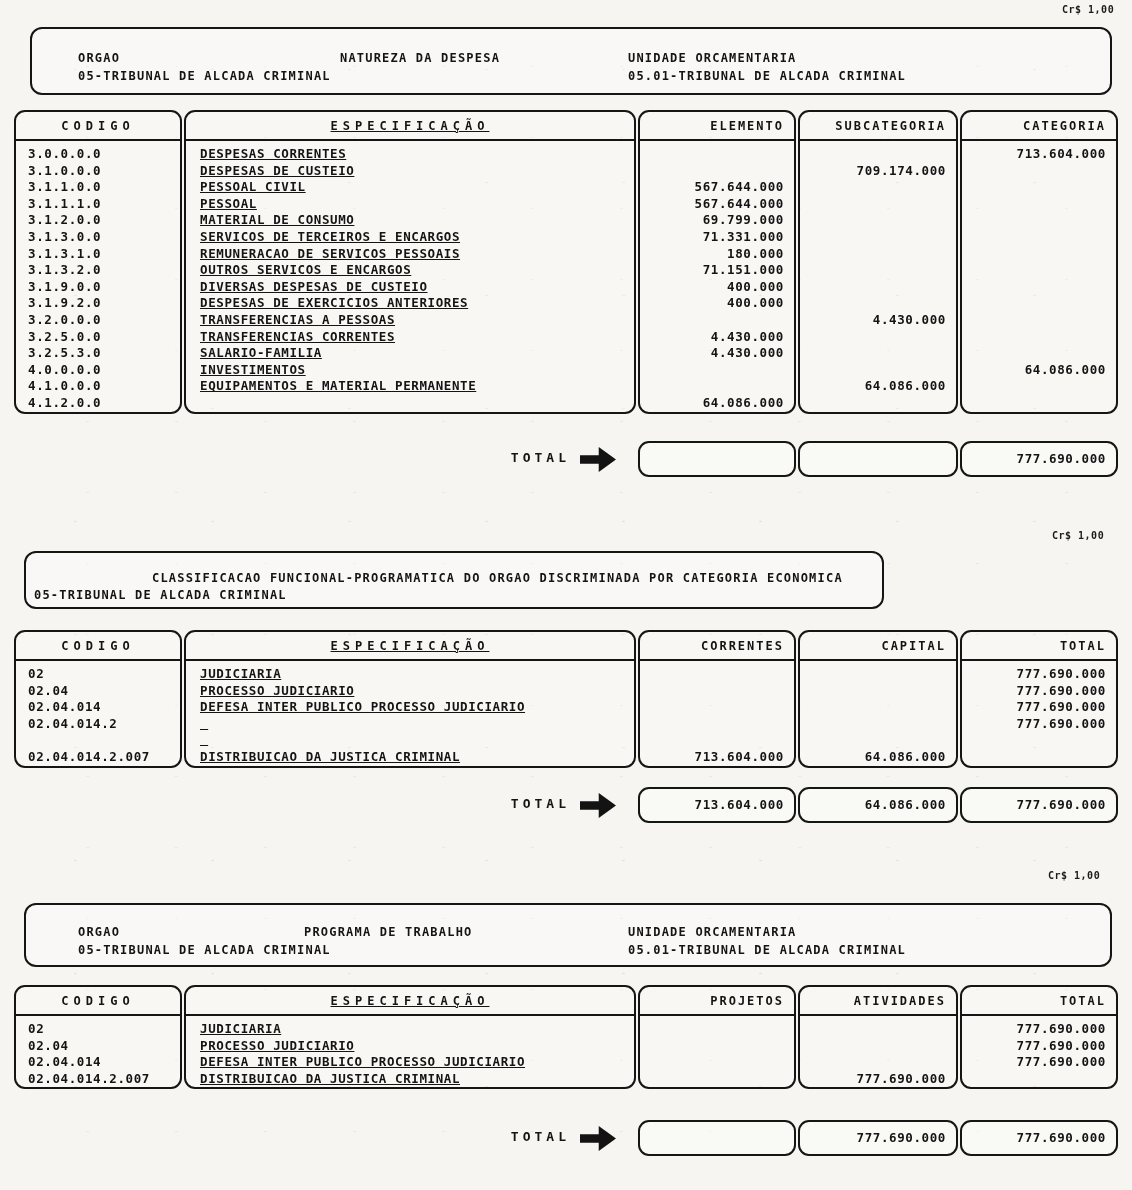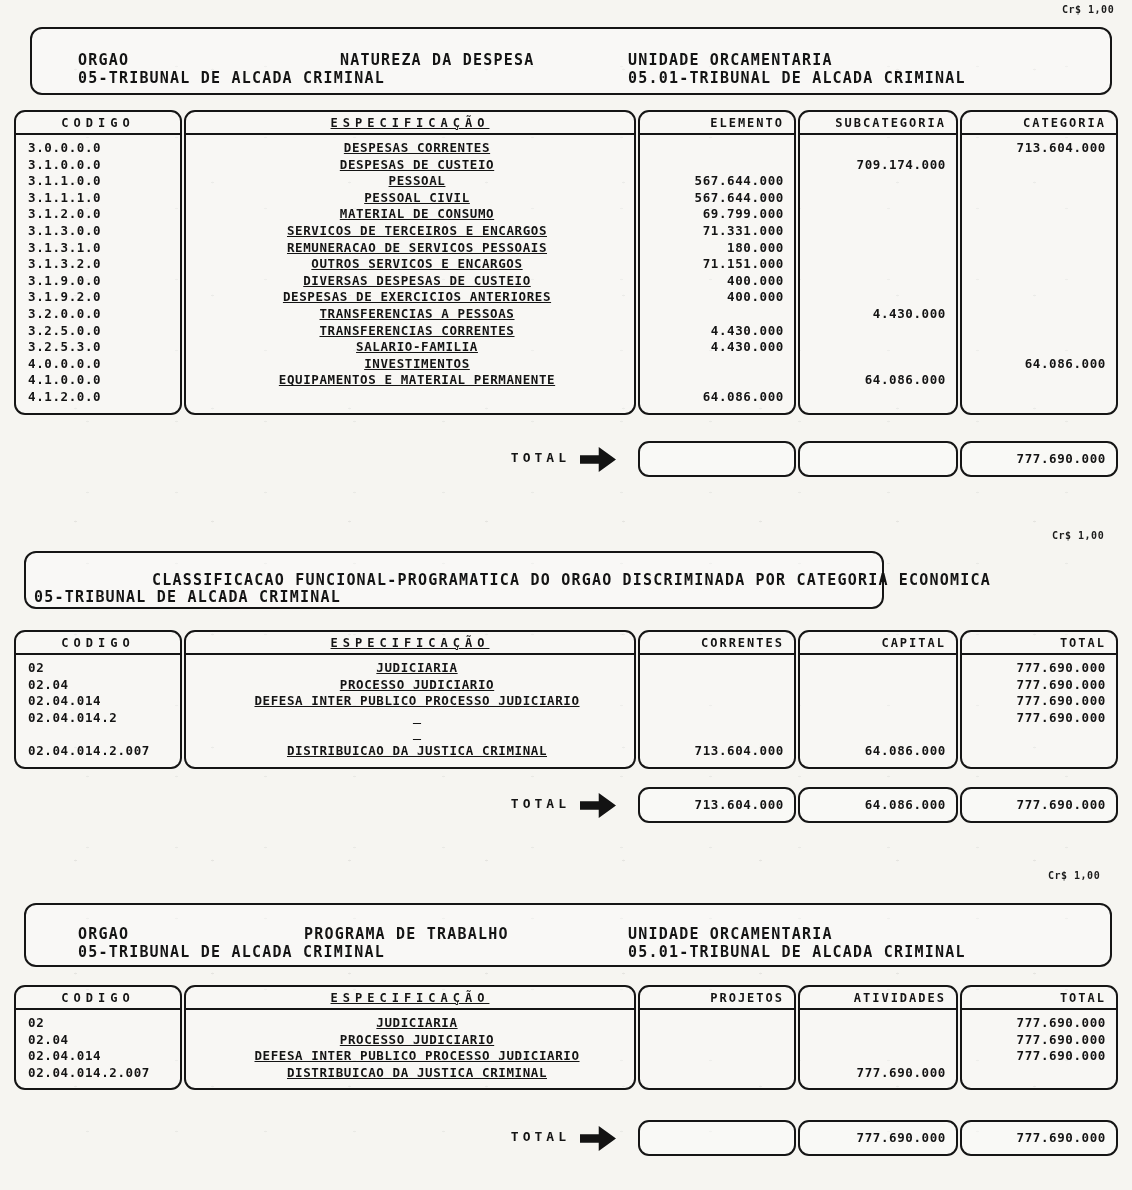--- a/index.html
+++ b/index.html
@@ -10,38 +10,38 @@
     font-family:"DejaVu Sans Mono", monospace; font-weight:bold;
     background-image:
       radial-gradient(rgba(0,0,0,.07) 1px, transparent 1.3px),
       radial-gradient(rgba(0,0,0,.05) 1px, transparent 1.3px);
     background-size:137px 113px, 89px 71px;
     background-position:7px 13px, 43px 31px;
   }
   .cr-note { position:absolute; font-size:10px; letter-spacing:.5px; color:#1c1c1c; }
   .band {
     position:absolute; border:2.5px solid #151515; border-radius:12px;
-    background:rgba(255,255,255,.35); font-size:15px; letter-spacing:1.2px;
+    background:rgba(255,255,255,.35); font-size:12px; letter-spacing:1.2px;
   }
   .band span { position:absolute; white-space:nowrap; }
   .tbl { position:absolute; left:14px; display:flex; gap:2px; }
   .col {
     border:2.5px solid #151515; border-radius:11px; background:rgba(255,255,255,.25);
     display:flex; flex-direction:column;
   }
   .col-head {
-    height:23px; border-bottom:2.5px solid #151515; display:flex; align-items:center;
+    height:29px; border-bottom:2.5px solid #151515; display:flex; align-items:center;
     font-size:12px;
   }
   .col-head.center { justify-content:center; letter-spacing:5px; }
   .col-head.right  { justify-content:flex-end; padding-right:10px; letter-spacing:2px; }
-  .col-body { padding-top:5px; padding-bottom:7px; font-size:12.5px; letter-spacing:.6px; }
+  .col-body { padding-top:5px; font-size:12.5px; letter-spacing:.6px; }
   .col-body .line { line-height:16.6px; white-space:nowrap; }
   .col-body.codecol { padding-left:12px; }
-  .col-body.speccol { padding-left:14px;text-align:center; }
+  .col-body.speccol { padding-left:14px; }
   .col-body.numcol  { text-align:right; padding-right:10px; }
   .total-row { position:absolute; left:0; width:1132px; height:36px; }
   .total-label {
     position:absolute; top:9px; left:440px; width:130px; text-align:right;
     font-size:13px; letter-spacing:4px;
   }
   .arrow-icon {
     position:absolute; top:5px; left:580px; width:36px; height:27px; background:#131313;
     clip-path:polygon(0 34%, 52% 34%, 52% 4%, 100% 50%, 52% 96%, 52% 66%, 0 66%);
   }
@@ -91,22 +91,22 @@
           <div class="line">4.0.0.0.0</div>
           <div class="line">4.1.0.0.0</div>
           <div class="line">4.1.2.0.0</div>
         </div>
     </div>
     <div class="col w-spec">
       <div class="col-head center">ESPECIFICAÇÃO</div>
       <div class="col-body speccol">
           <div class="line">DESPESAS CORRENTES</div>
           <div class="line">DESPESAS DE CUSTEIO</div>
+          <div class="line">PESSOAL CIVIL</div>
           <div class="line">PESSOAL</div>
-          <div class="line">PESSOAL CIVIL</div>
           <div class="line">MATERIAL DE CONSUMO</div>
           <div class="line">SERVICOS DE TERCEIROS E ENCARGOS</div>
           <div class="line">REMUNERACAO DE SERVICOS PESSOAIS</div>
           <div class="line">OUTROS SERVICOS E ENCARGOS</div>
           <div class="line">DIVERSAS DESPESAS DE CUSTEIO</div>
           <div class="line">DESPESAS DE EXERCICIOS ANTERIORES</div>
           <div class="line">TRANSFERENCIAS A PESSOAS</div>
           <div class="line">TRANSFERENCIAS CORRENTES</div>
           <div class="line">SALARIO-FAMILIA</div>
           <div class="line">INVESTIMENTOS</div>

